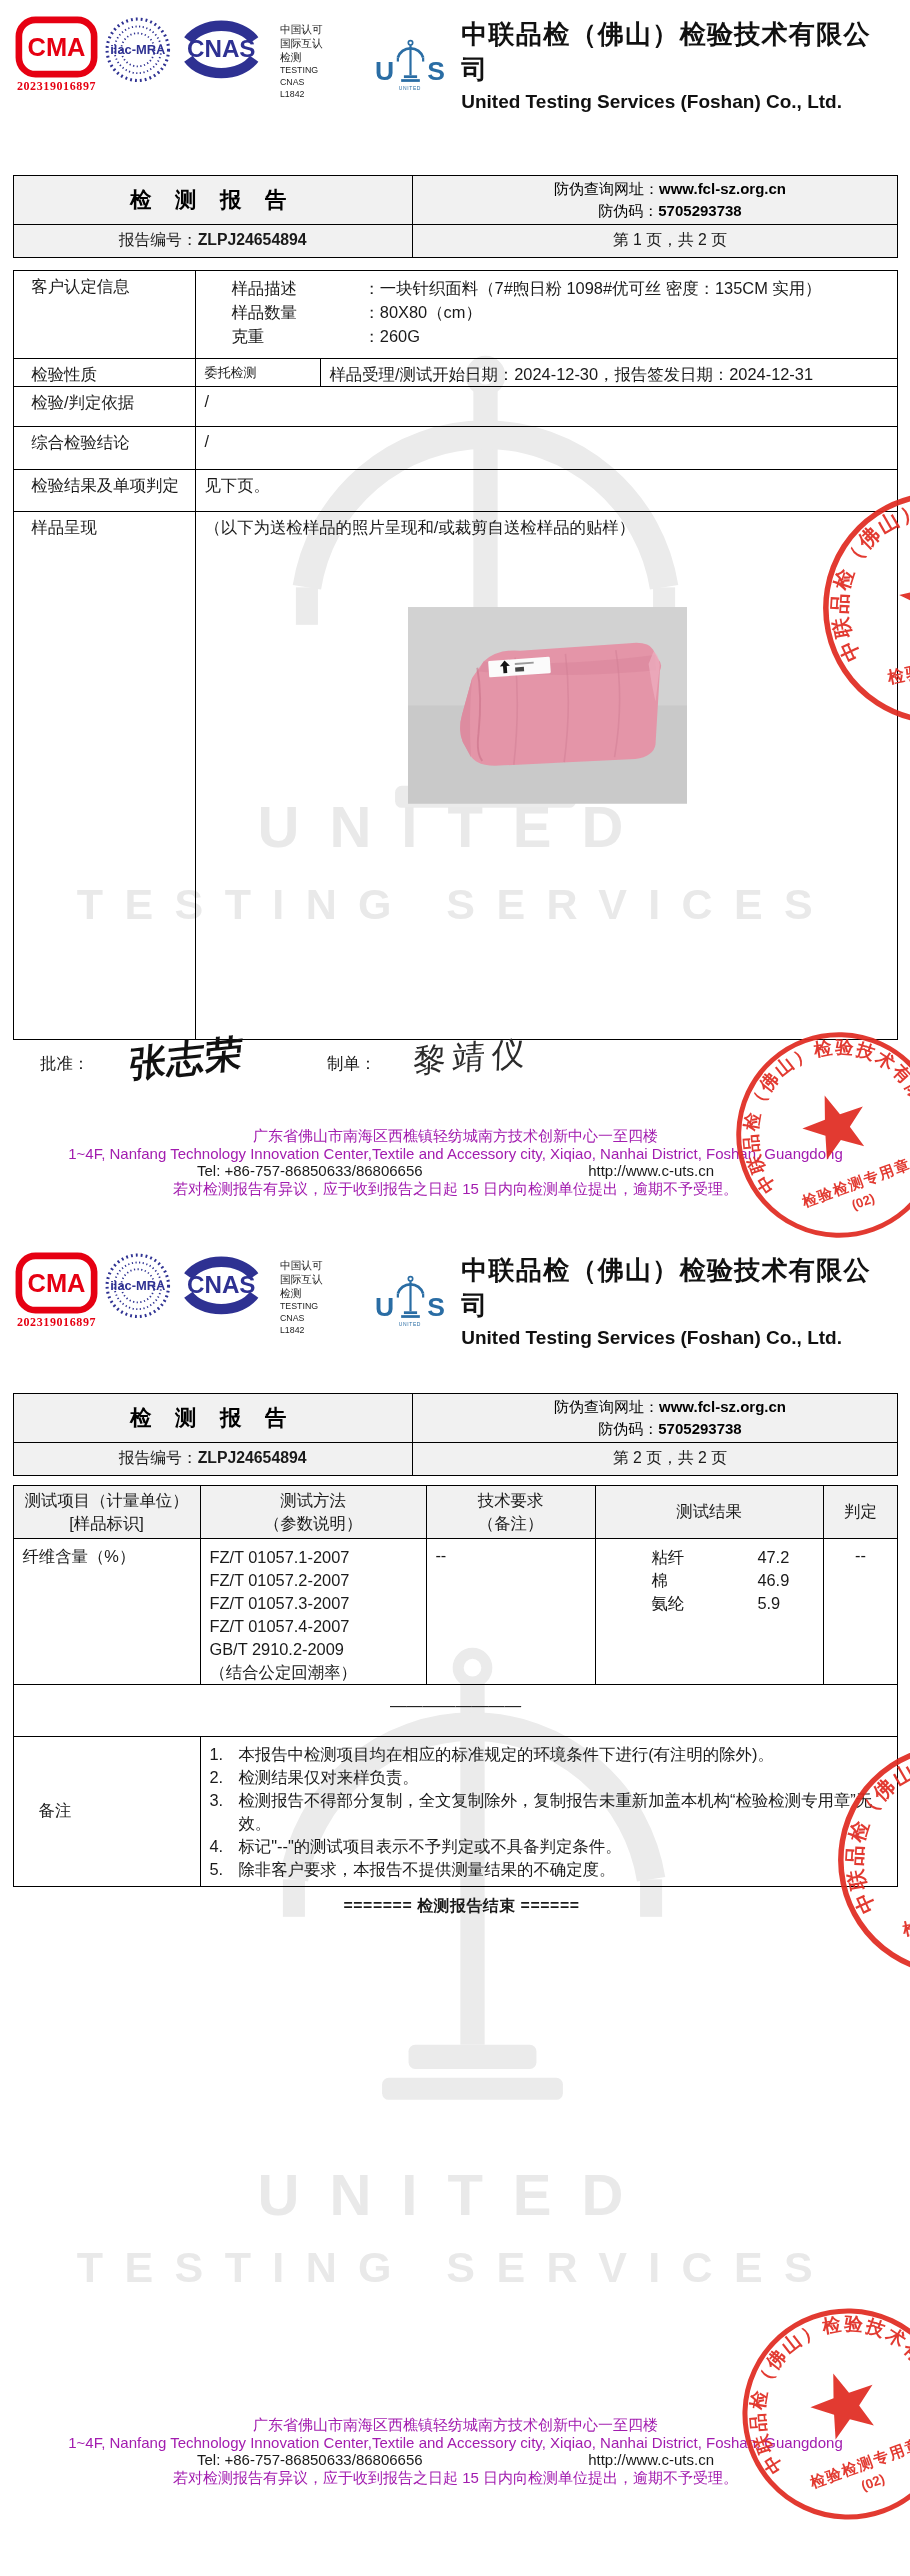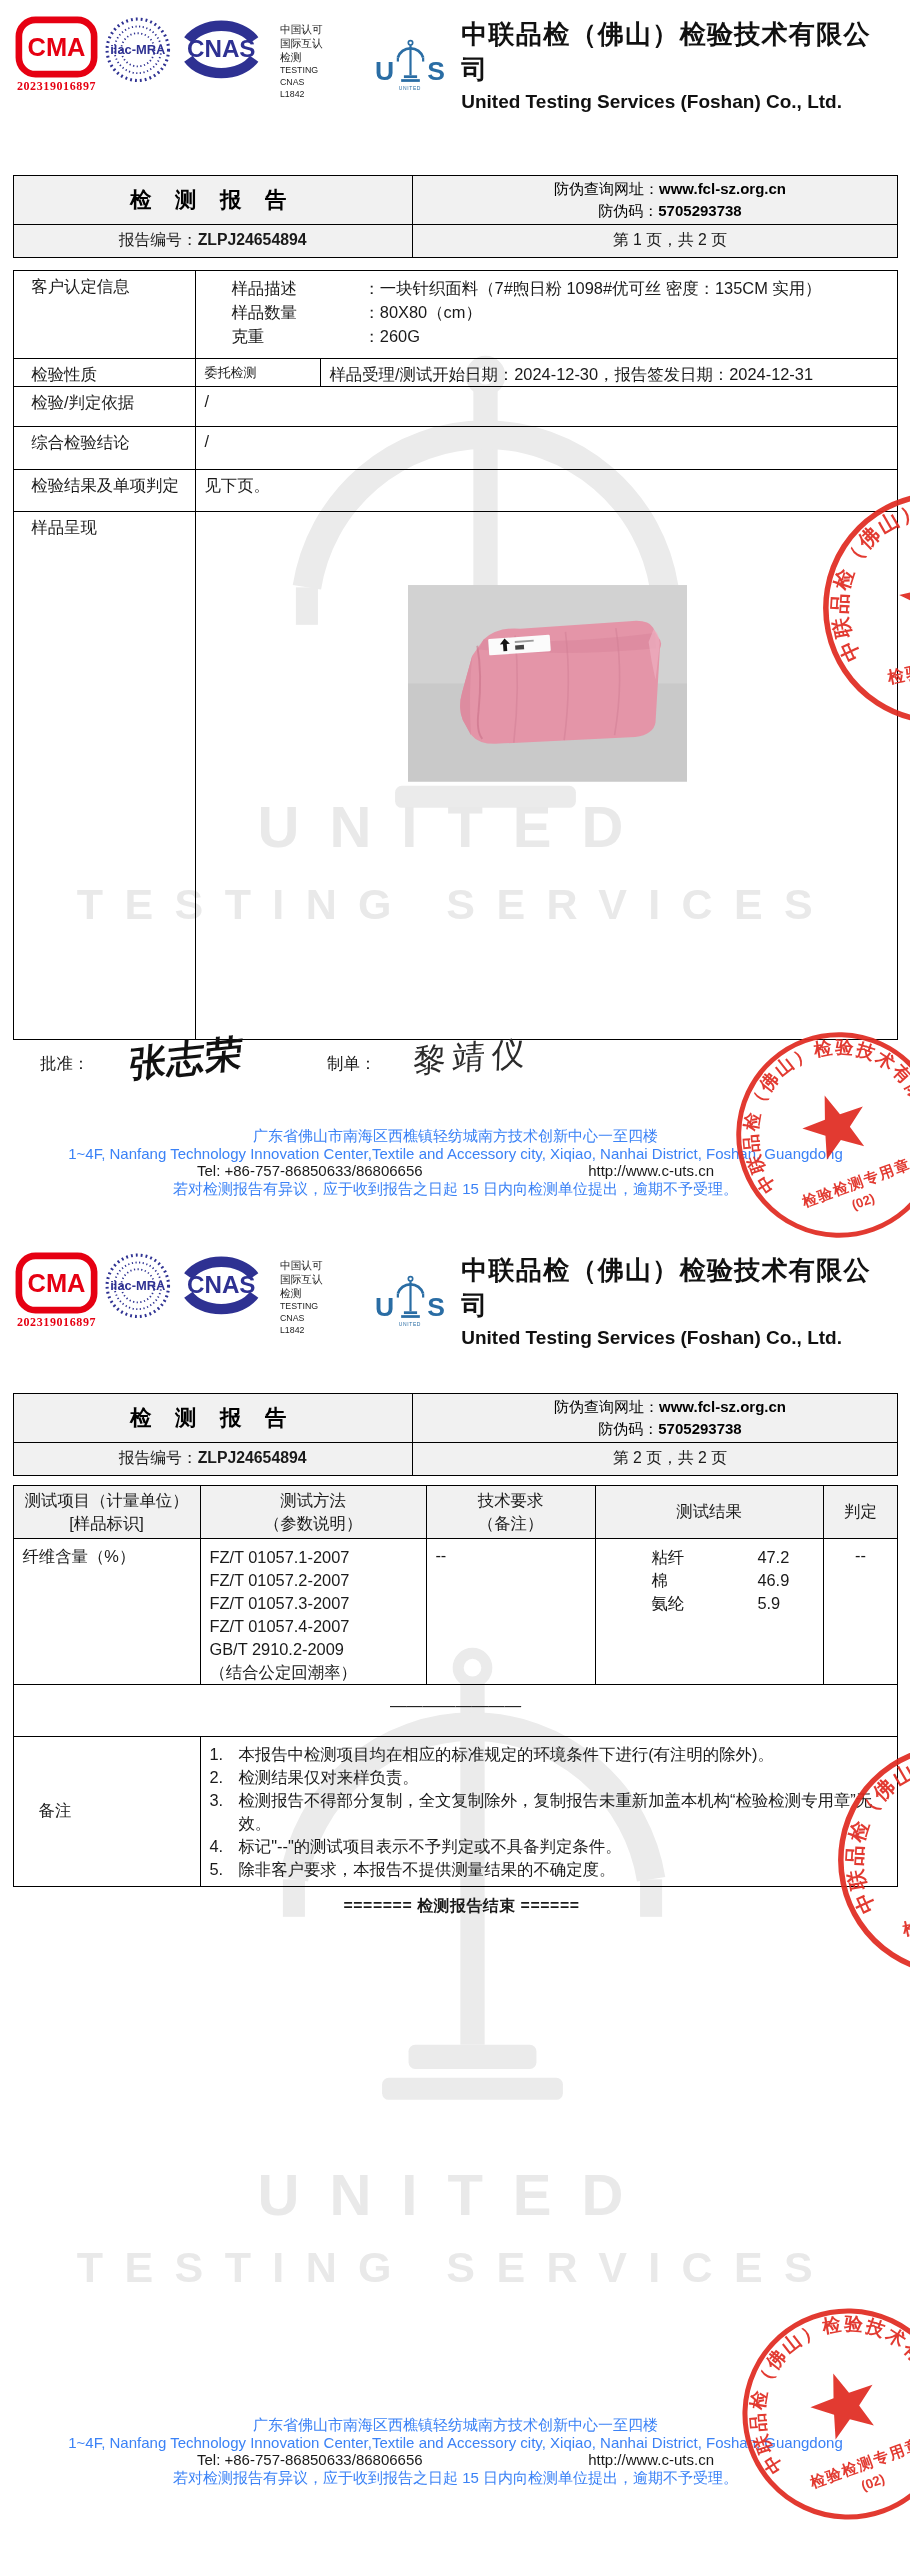--- a/index.html
+++ b/index.html
@@ -63,21 +63,21 @@
   .sign-row { position:absolute; left:0; right:0; top:1039px; height:69px; z-index:1; }
   .sig-label { position:absolute; font-size:16.4px; top:14px; }
   .sig { position:absolute; font-weight:bold; color:#111; white-space:nowrap; }
   .sig-approve { left:129px; top:-5px; font-size:37px; transform:rotate(-6deg) skewX(-10deg); letter-spacing:1.3px; }
   .sig-prepare { left:413px; top:-3.8px; font-size:33px; font-weight:500; color:#2b2b2b; transform:rotate(-4deg) skewX(-6deg); letter-spacing:6.3px; }
 
   
   .footer { position:absolute; left:0; right:0; z-index:1; text-align:center; }
   #page1 .footer { top:1127px; }
   #page2 .footer { top:1180px; }
-  .footer .line { font-size:15px; line-height:17.7px; color:#3b82f6; }
+  .footer .line { font-size:15px; line-height:17.7px; color:#a21caf; }
   .tel-line { display:flex; justify-content:space-between; width:517px; margin:0 auto; font-size:15px; line-height:17.7px; }
   .footer .note { font-size:15px; line-height:18.3px; }
 
   
   .res-table { position:relative; z-index:1; margin:8.8px 12.6px 0 12.6px; border:1.9px solid #000; }
   .rt-row { display:flex; border-top:1.3px solid #000; }
   .rt-row:first-child { border-top:none; }
   .rt-head { background:#f1f1f1; height:52px; }
   .rt-cell { padding:2.5px 3.8px; font-size:16.4px; }
   .c1 { flex:0 0 187px; border-right:1.3px solid #000; }
@@ -244,20 +244,21 @@
         <div class="it-label">综合检验结论</div>
         <div class="it-value slash">/</div>
       </div>
       <div class="it-row" style="height:42px;">
         <div class="it-label">检验结果及单项判定</div>
         <div class="it-value">见下页。</div>
       </div>
       <div class="it-row" style="height:528px;">
         <div class="it-label">样品呈现</div>
         <div class="it-value">
+          <div class="sample-desc">（以下为送检样品的照片呈现和/或裁剪自送检样品的贴样）</div>
           <div class="photo-wrap">
             <svg class="photo-svg" viewBox="0 0 443 312" width="279" height="197">
               <rect width="443" height="312" fill="#c9c9c9"></rect>
               <rect width="443" height="156" fill="#d2d2d2"></rect>
               <path d="M120,86 Q142,66 178,69 L352,57 Q382,54 389,67 L397,82 Q405,90 400,101 L393,218 Q390,237 361,241 L152,251 Q114,255 101,238 L87,214 Q79,194 86,170 L102,112 Z" fill="#e495a8"></path>
               <path d="M120,86 Q230,96 392,76 L394,100 Q255,114 112,102 Z" fill="#d8859b" opacity="0.55"></path>
               <path d="M102,112 Q96,170 100,238 L87,214 Q79,194 86,170 Z" fill="#dd8ca0"></path>
               <path d="M330,68 Q343,150 328,238 M250,74 Q260,155 248,246 M170,80 Q178,160 168,250" stroke="#d27f95" stroke-width="2.5" fill="none" opacity="0.55"></path>
               <path d="M110,96 Q118,140 112,200 Q108,232 118,244" stroke="#c97288" stroke-width="3" fill="none" opacity="0.6"></path>
               <path d="M390,70 Q402,80 399,101 L393,150 Q386,120 382,90 Z" fill="#eeafc0" opacity="0.7"></path>

